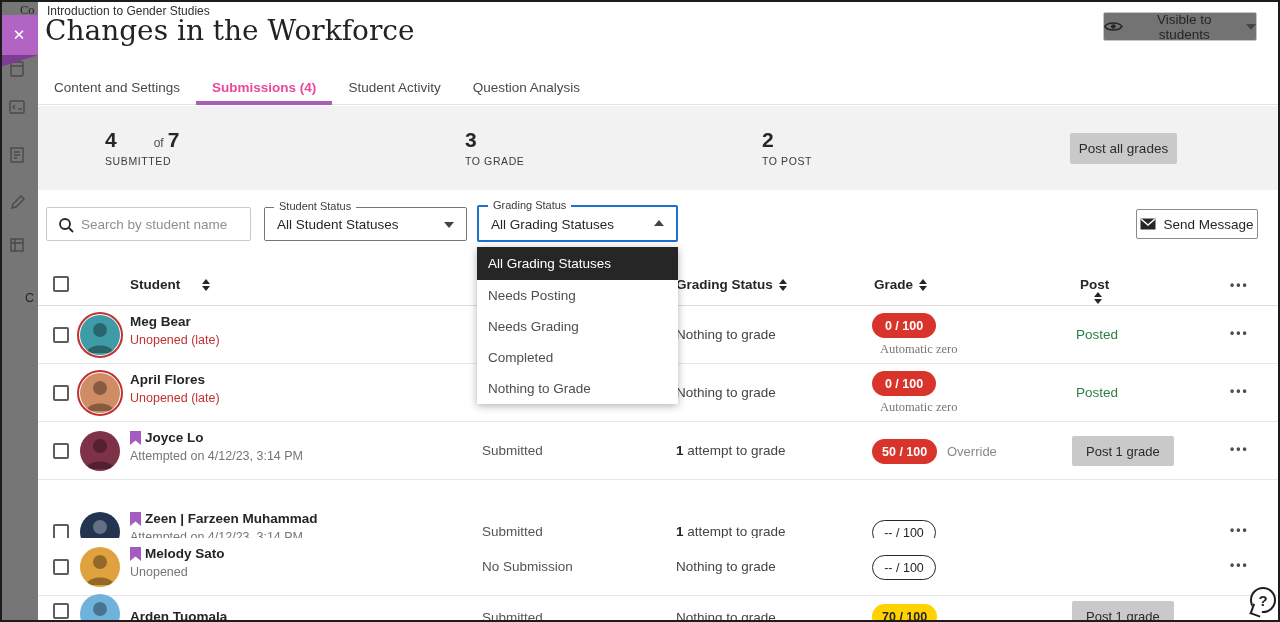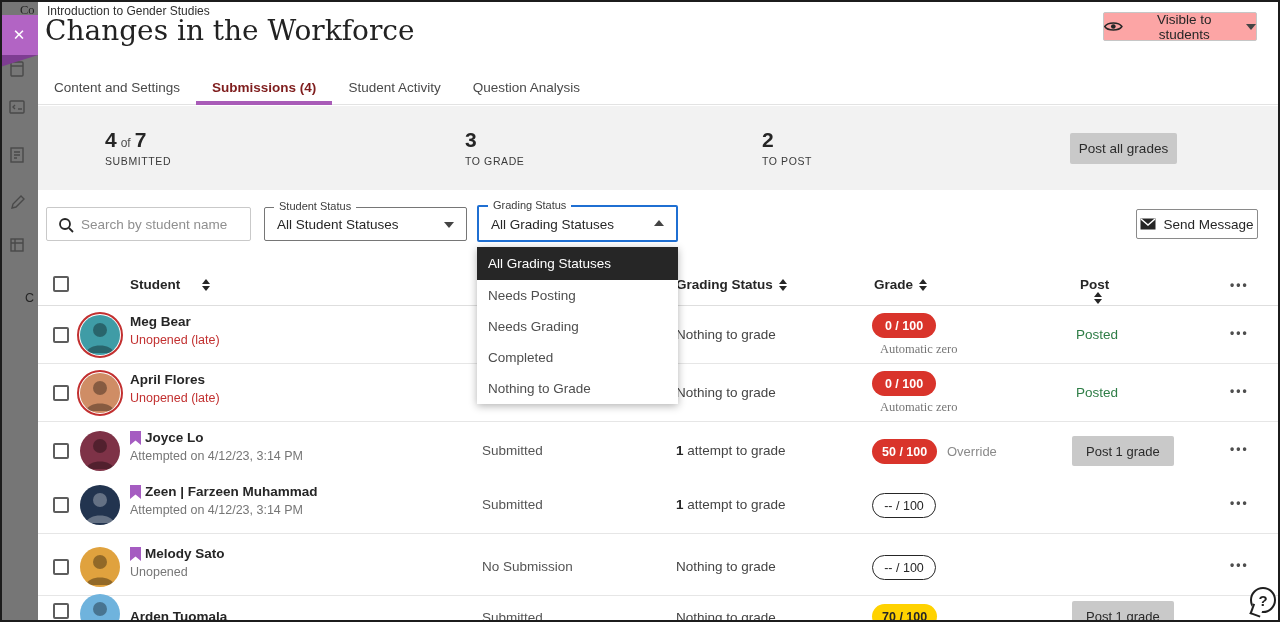--- a/index.html
+++ b/index.html
@@ -16,34 +16,34 @@
   .panel { position:absolute; left:38px; top:0; right:0; bottom:0; background:#fff; z-index:2; }
 
   
   .close-btn { position:absolute; left:0; top:15px; width:38px; height:40px; background:#b264c4; color:#fff;
     display:flex; align-items:center; justify-content:center; font-size:15px; z-index:10; border:none; cursor:pointer; }
   .close-fold { position:absolute; left:0; top:55px; width:0; height:0; border-top:12px solid #7e3d92; border-right:38px solid transparent; z-index:9; }
 
   
   .breadcrumb { position:absolute; left:47px; top:4px; font-size:12px; color:#2f2f2f; z-index:3; }
   .page-title { position:absolute; left:45px; top:14px; font-family:"DejaVu Serif", serif; font-size:28px; color:#222; z-index:3; }
-  .visibility-btn { position:absolute; left:1103px; top:12px; width:154px; height:29px; background:#fca5a5; border:1px solid #c6c6c6;
+  .visibility-btn { position:absolute; left:1103px; top:12px; width:154px; height:29px; background:#737373; border:1px solid #c6c6c6;
     border-radius:2px; display:flex; align-items:center; justify-content:center; gap:8px; font-size:13.5px; color:#262626; z-index:3; cursor:pointer; }
 
   
   .tabs { position:absolute; left:38px; right:2px; top:70px; height:35px; border-bottom:1px solid #e3e3e3; display:flex; align-items:center; padding-left:0; z-index:3; background:#fff; }
   .tab { padding:0 16px; height:100%; display:flex; align-items:center; font-size:13.5px; color:#4a4a4a; position:relative; cursor:pointer; }
-  .tab.active { color:#7f1d1d; font-weight:700; }
+  .tab.active { color:#ec4899; font-weight:700; }
   .tab.active::after { content:""; position:absolute; left:0; right:0; bottom:-1px; height:4px; background:#a95cb8; }
 
   
   .stats { position:absolute; left:38px; right:2px; top:106px; height:84px; background:#f2f2f2; z-index:3; }
   .stat { position:absolute; top:22px; }
   .stat-nums { display:flex; align-items:baseline; gap:4px; font-size:21px; font-weight:700; color:#262626; }
-  .stat-of { font-size:12px; font-weight:400; color:#4e4e4e; }
+  .stat-of { font-size:12px; font-weight:400; color:#4e4e4e;margin-left:33px; }
   .stat-label { margin-top:3px; font-size:10.5px; letter-spacing:.6px; color:#3a3a3a; }
   .gray-btn { background:#c9c9c9; border:none; border-radius:2px; font-family:inherit; font-size:13.5px; color:#2b2b2b; cursor:pointer; }
   .post-all { position:absolute; left:1032px; top:27px; width:107px; height:31px; }
 
   
   .search-box { position:absolute; left:46px; top:207px; width:205px; height:34px; border:1px solid #c9c9c9; border-radius:2px; background:#fff; z-index:3; }
   .search-box svg { position:absolute; left:11px; top:9px; }
   .search-box input { position:absolute; inset:0; border:none; outline:none; background:transparent; padding-left:34px; font-family:inherit; font-size:13.5px; color:#262626; }
   .search-box input::placeholder { color:#8f8f8f; }
 
@@ -305,21 +305,21 @@
     <span class="sname wf">Joyce Lo</span>
     <span class="sline gray">Attempted on 4/12/23, 3:14 PM</span>
     <span class="col-sub">Submitted</span>
     <span class="col-grading"><b>1</b><span> attempt to grade</span></span>
     <div class="pill red">50 / 100</div>
     <span class="override">Override</span>
     <button class="gray-btn post-btn">Post 1 grade</button>
     <div class="kebab">•••</div>
   </div>
 
-  <div class="row bordered" style="top:476px;">
+  <div class="row bordered" style="top:503px;">
     <div class="cb"></div>
     <div class="avatar">
         <div class="photo" style="background:#22344f;"><svg viewBox="0 0 40 40" width="40" height="40">
             <circle cx="20" cy="15" r="7" fill="rgba(255,255,255,.3)"></circle>
             <path d="M6 38 c2-10 26-10 28 0 z" fill="rgba(255,255,255,.3)"></path>
           </svg></div>
       </div>
     <svg class="flag" width="11" height="14" viewBox="0 0 11 14">
         <path d="M0 0h11v14L5.5 9.5 0 14z" fill="#a55cc1"></path>
       </svg>

